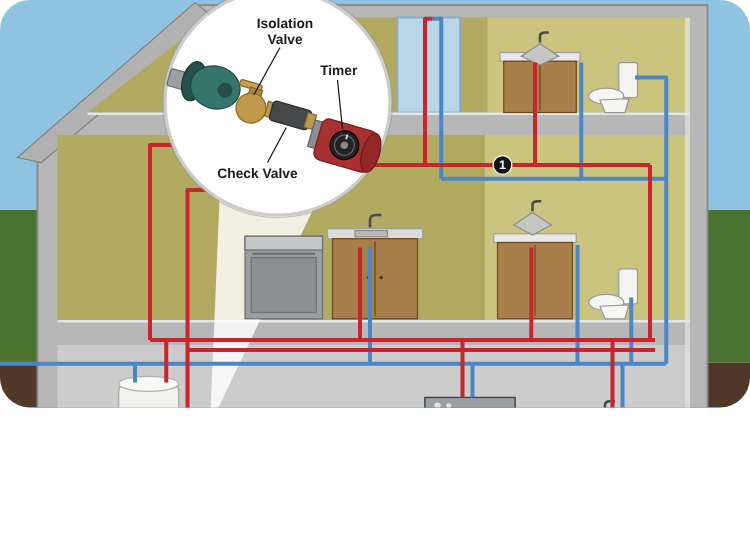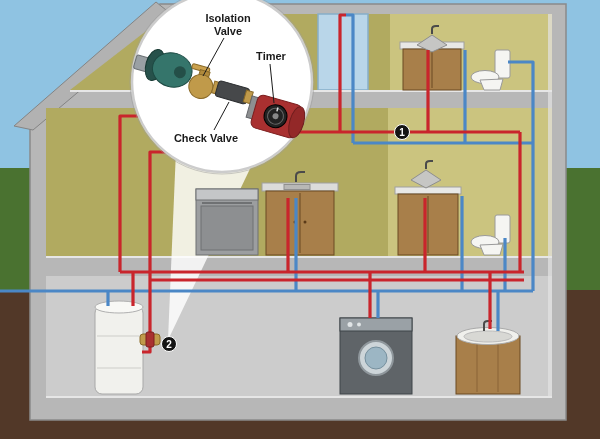--- a/index.html
+++ b/index.html
@@ -1,16 +1,16 @@
 <!DOCTYPE html>
 <html><head>
 <meta charset="utf-8">
 <style>
   html,body{margin:0;padding:0;background:#ffffff;}
-  .stage{width:600px;height:439px;position:relative;overflow:hidden;font-family:"Liberation Sans",sans-serif;}
+  .stage{width:600px;height:326px;position:relative;overflow:hidden;font-family:"Liberation Sans",sans-serif;border-radius:24px;}
   svg{display:block;}
   svg text{font-family:"Liberation Sans",sans-serif;}
   .callout-label{font-size:11px;font-weight:bold;fill:#1a1a1a;}
   .badge-num{font-size:10px;font-weight:bold;fill:#ffffff;}
   .leader{stroke:#1a1a1a;stroke-width:1;fill:none;}
 </style>
 </head>
 <body>
 
 <div class="stage">

